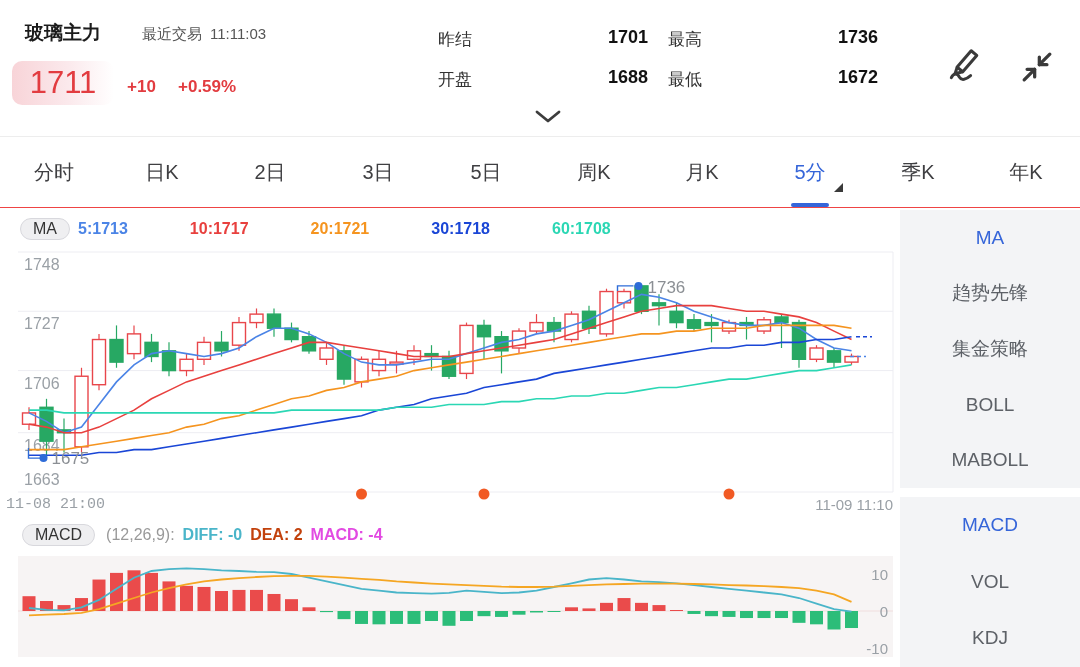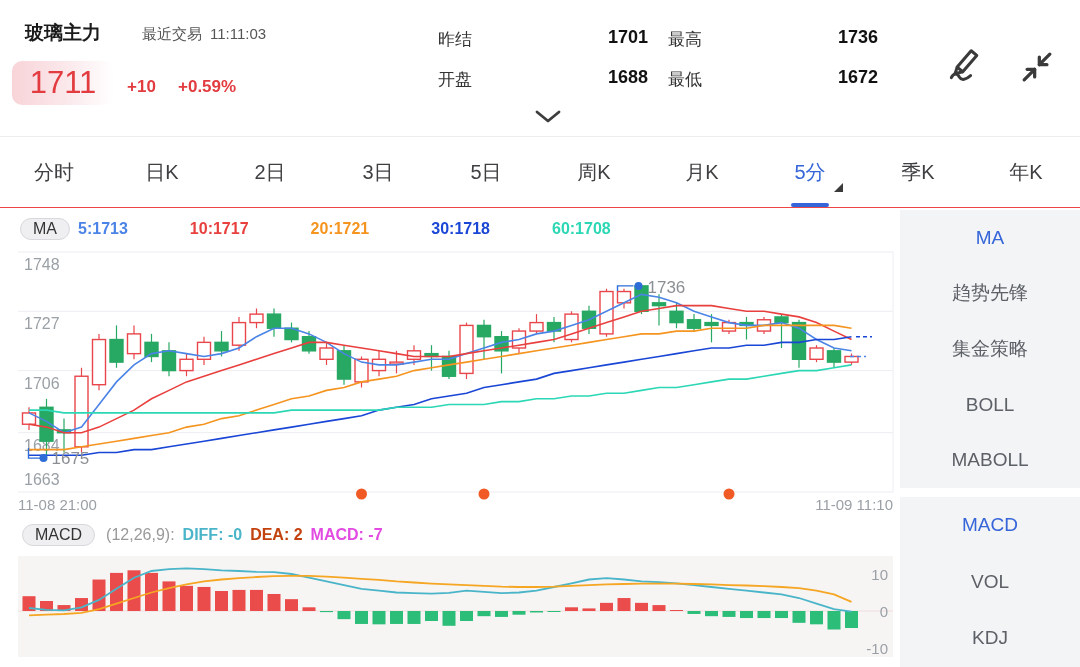--- a/index.html
+++ b/index.html
@@ -34,21 +34,21 @@
   .side-item{display:flex;align-items:center;justify-content:center;font-size:19px;color:#5d6167;cursor:pointer;}
   .g1 .side-item{height:55.6px;} .g2 .side-item{height:56.6px;}
   .side-item.active{color:#3565d9;}
   
   .ma-legend{position:absolute;left:20px;top:216px;height:26px;display:flex;align-items:center;font-size:16px;}
   .macd-legend{position:absolute;left:22px;top:522px;height:26px;display:flex;align-items:center;font-size:16px;}
   .ind-pill{border:1px solid #d8d8dd;background:#efeff1;border-radius:13px;padding:1px 12px;font-size:16px;color:#333;}
   .leg{font-weight:bold;white-space:nowrap;}
   .params{color:#999;margin-left:11px;}
   .xlab{position:absolute;top:496px;font-size:15px;color:#9aa0a6;}
-  .xlab.l{left:18px;} .xlab.r{left:760px;width:133px;text-align:right;}
+  .xlab.l{left:6px;font-family:Liberation Mono, monospace;} .xlab.r{left:760px;width:133px;text-align:right;}
   svg.chart{position:absolute;left:0;}
   #mainChart{top:210px;} #macdChart{top:553px;}
 </style>
 </head>
 <body>
 
 <div id="app">
 
   <div class="hdr-name">玻璃主力</div>
   <div class="hdr-lasttrade">
@@ -251,21 +251,21 @@
       <circle cx="484" cy="284" r="5.5" fill="#f15a24"></circle>
       <circle cx="729" cy="284" r="5.5" fill="#f15a24"></circle>
     </svg>
 
   <div class="xlab l">11-08 21:00</div>
   <div class="xlab r">11-09 11:10</div>
 
   <div class="macd-legend">
     <span class="ind-pill">MACD</span>
     <span class="params">(12,26,9):</span>
-    <span><span class="leg" style="color: rgb(74, 181, 201); margin-left: 8px;">DIFF: -0</span><span class="leg" style="color: #c2410c; margin-left: 8px;">DEA: 2</span><span class="leg" style="color: rgb(226, 74, 226); margin-left: 8px;">MACD: -7</span></span>
+    <span><span class="leg" style="color: rgb(74, 181, 201); margin-left: 8px;">DIFF: -0</span><span class="leg" style="color: #c2410c; margin-left: 8px;">DEA: 2</span><span class="leg" style="color: rgb(226, 74, 226); margin-left: 8px;">MACD: -4</span></span>
   </div>
 
   <svg id="macdChart" class="chart" width="900" height="114">
       <rect x="18" y="3" width="875" height="101" fill="#f7f4f4"></rect>
       <line x1="18" y1="58" x2="893" y2="58" stroke="#f0dede" stroke-width="1"></line>
       <rect x="22.5" y="43.2" width="13" height="14.8" fill="#ea4b4b"></rect>
       <rect x="40" y="48.01" width="13" height="9.990000000000002" fill="#ea4b4b"></rect>
       <rect x="57.5" y="52.08" width="13" height="5.920000000000001" fill="#ea4b4b"></rect>
       <rect x="75" y="45.05" width="13" height="12.950000000000001" fill="#ea4b4b"></rect>
       <rect x="92.5" y="26.549999999999997" width="13" height="31.450000000000003" fill="#ea4b4b"></rect>

